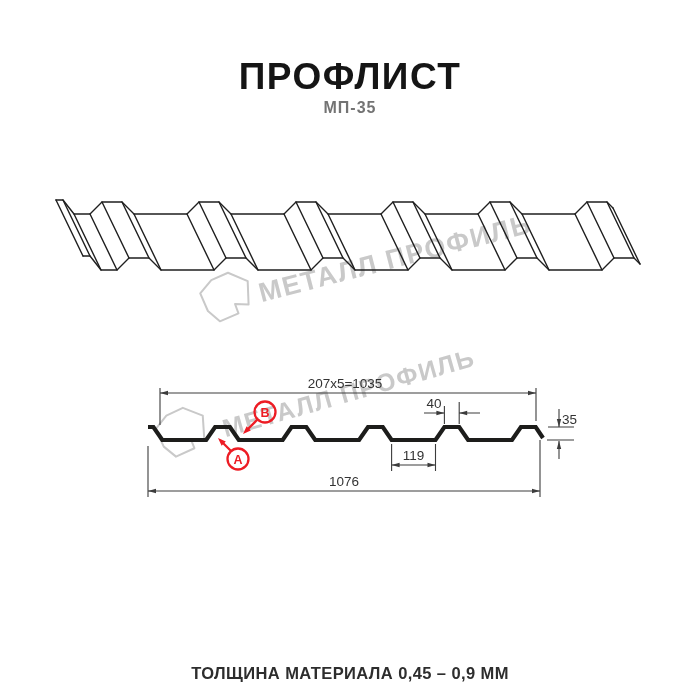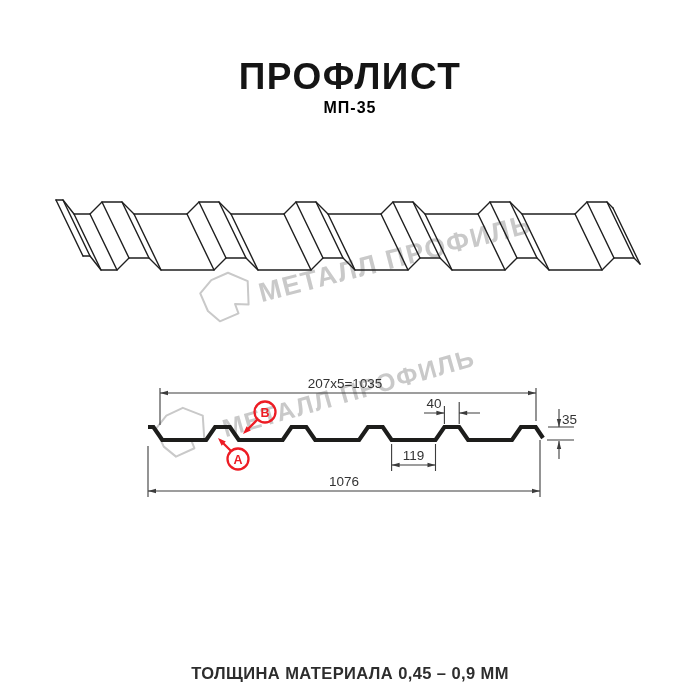--- a/index.html
+++ b/index.html
@@ -1,21 +1,21 @@
 <!DOCTYPE html>
 <html><head>
 <meta charset="utf-8">
 <style>
   html,body{margin:0;padding:0;background:#fff;}
   .stage{position:relative;width:700px;height:700px;background:#ffffff;overflow:hidden;
          font-family:"Liberation Sans",sans-serif;}
   .title{position:absolute;left:0;top:55px;width:700px;height:44px;line-height:44px;
          text-align:center;font-size:37px;font-weight:700;letter-spacing:1.5px;color:#151515;}
   .subtitle{position:absolute;left:0;top:97px;width:700px;height:22px;line-height:22px;
-         text-align:center;font-size:16px;font-weight:600;letter-spacing:1px;color:#000000;}
+         text-align:center;font-size:16px;font-weight:600;letter-spacing:1px;color:#737373;}
   .footer{position:absolute;left:0;top:612px;width:700px;height:28px;line-height:28px;
          text-align:center;font-size:16.5px;font-weight:600;letter-spacing:0.4px;color:#2d2d2d;margin-top:47px;}
   svg{position:absolute;left:0;top:0;}
   .art{stroke:#1f1f1f;stroke-width:1.4;fill:none;stroke-linejoin:round;stroke-linecap:round;}
   .wmtext{font-weight:700;letter-spacing:1.5px;fill:#c9c9c9;}
   .wmlogo{stroke:#c9c9c9;stroke-width:2;fill:none;stroke-linejoin:round;}
   .profile{stroke:#1d1d1b;stroke-width:4.2;fill:none;stroke-linejoin:miter;}
   .dim{stroke:#3c3c3c;stroke-width:1.1;fill:none;}
   .dimarrow{fill:#3c3c3c;stroke:none;}
   .dimtext{font-size:13.5px;fill:#333;}

